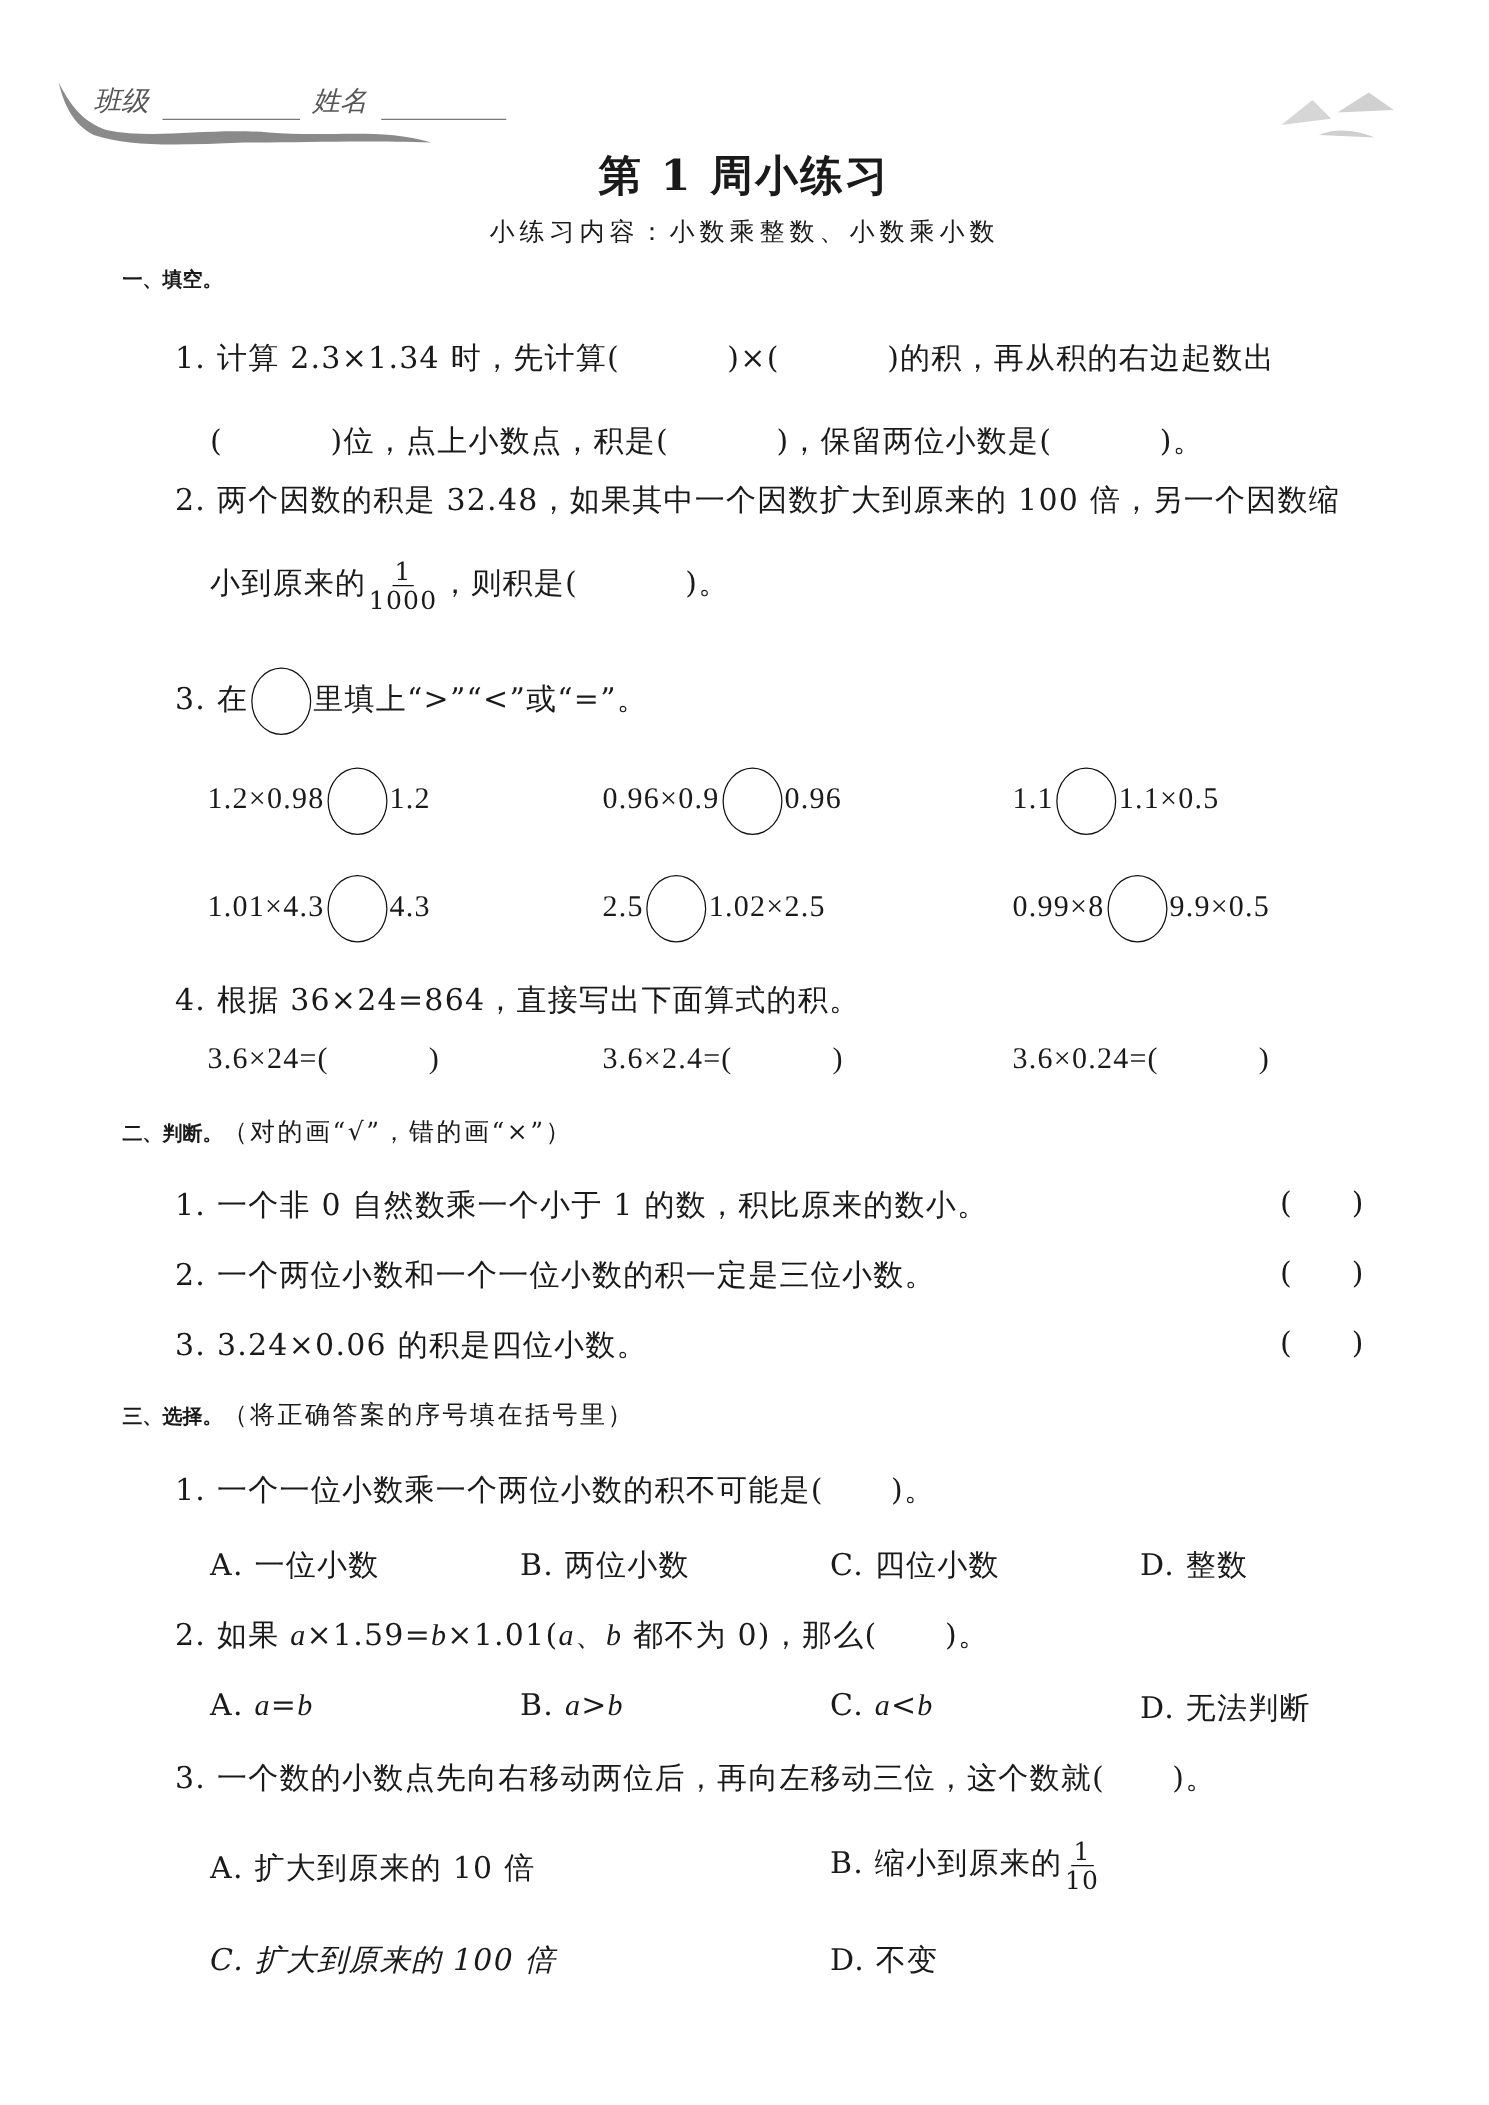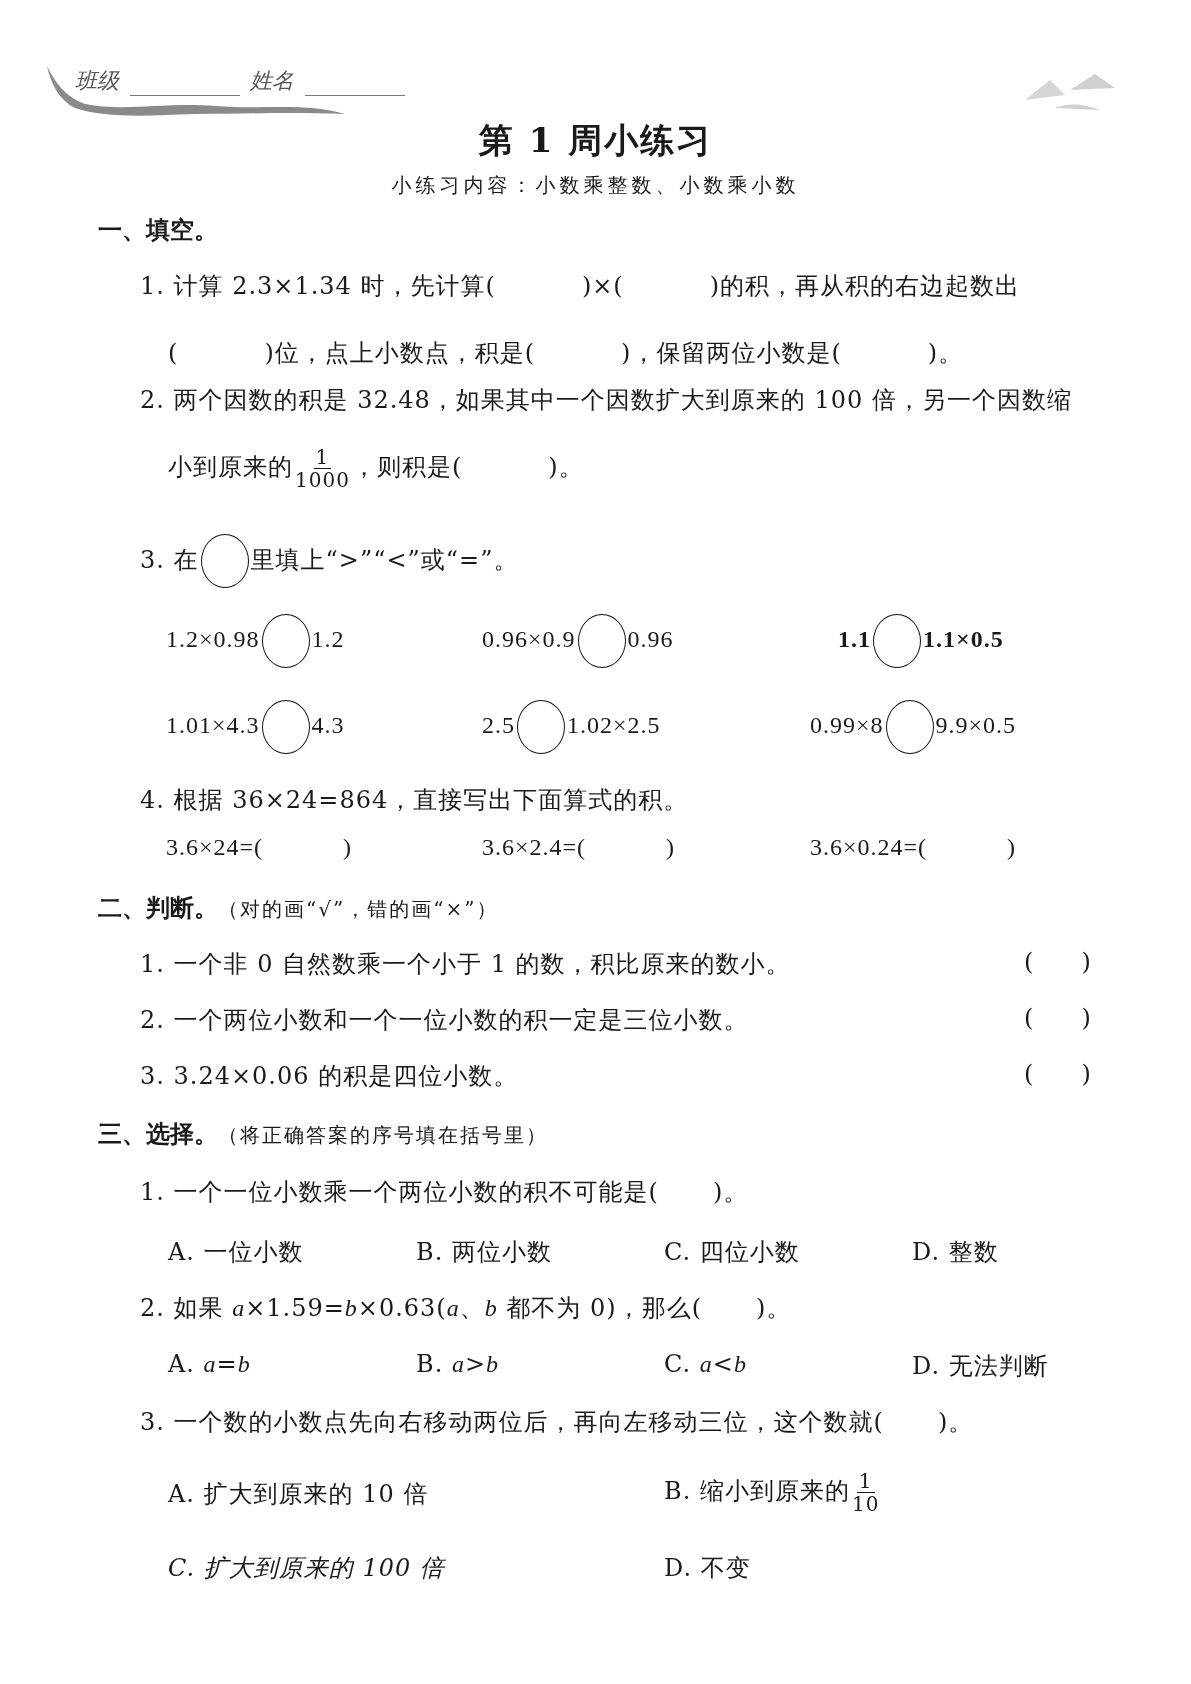--- a/index.html
+++ b/index.html
@@ -4,21 +4,21 @@
 <style>
   html, body { margin: 0; padding: 0; background: #ffffff; }
   body {
     width: 1191px; height: 1684px; position: relative; overflow: hidden;
     font-family: "DejaVu Serif", "Liberation Serif", serif;
     color: #1a1a1a;
   }
   .abs { position: absolute; white-space: nowrap; }
   .txt { font-size: 24px; letter-spacing: 1px; }
   .num { font-family: "Liberation Serif", "DejaVu Serif", serif; }
-  .head-h { font-family: "DejaVu Sans", "Liberation Sans", sans-serif; font-weight: bold; font-size: 24px; }
+  .head-h { font-family: "DejaVu Sans", "Liberation Sans", sans-serif; font-weight: bold; font-size: 16px; }
   .paren-note { font-size: 20px; letter-spacing: 2px; }
   .circle {
     display: inline-block; width: 46px; height: 52px; border: 1.5px solid #111;
     border-radius: 50%; vertical-align: middle; margin: 0 2px;
   }
   .frac { display: inline-flex; flex-direction: column; align-items: center; vertical-align: middle; font-size: 20px; line-height: 22px; margin: 0 2px; }
   .frac .n { border-bottom: 1.5px solid #111; padding: 0 2px; }
   .gap { display: inline-block; }
   .header-brush {
     position: absolute; left: 45px; top: 62px; width: 370px; height: 60px;
@@ -72,21 +72,21 @@
 <div class="abs txt" style="left:140px; top:534px;">
   <span>3. 在</span><span class="circle"></span><span>里填上“&gt;”“&lt;”或“=”。</span>
 </div>
 
 <div class="abs txt num" style="left:166px; top:614px;">
   <span>1.2×0.98</span><span class="circle"></span><span>1.2</span>
 </div>
 <div class="abs txt num" style="left:482px; top:614px;">
   <span>0.96×0.9</span><span class="circle"></span><span>0.96</span>
 </div>
-<div class="abs txt num" style="left:838px; top:614px;font-weight:bold;">
+<div class="abs txt num" style="left:810px; top:614px;">
   <span>1.1</span><span class="circle"></span><span>1.1×0.5</span>
 </div>
 <div class="abs txt num" style="left:166px; top:700px;">
   <span>1.01×4.3</span><span class="circle"></span><span>4.3</span>
 </div>
 <div class="abs txt num" style="left:482px; top:700px;">
   <span>2.5</span><span class="circle"></span><span>1.02×2.5</span>
 </div>
 <div class="abs txt num" style="left:810px; top:700px;">
   <span>0.99×8</span><span class="circle"></span><span>9.9×0.5</span>
@@ -119,21 +119,21 @@
 
 <div class="abs txt" style="left:140px; top:1176px;">
   <span>1. 一个一位小数乘一个两位小数的积不可能是(</span><span class="gap" style="width:54px;"></span><span>)。</span>
 </div>
 <div class="abs txt" style="left:168px; top:1236px;">A. 一位小数</div>
 <div class="abs txt" style="left:416px; top:1236px;">B. 两位小数</div>
 <div class="abs txt" style="left:664px; top:1236px;">C. 四位小数</div>
 <div class="abs txt" style="left:912px; top:1236px;">D. 整数</div>
 
 <div class="abs txt" style="left:140px; top:1292px;">
-  <span>2. 如果 </span><span class="italic">a</span><span>×1.59=</span><span class="italic">b</span><span>×0.63(</span><span class="italic">a</span><span>、</span><span class="italic">b</span><span> 都不为 0)，那么(</span><span class="gap" style="width:54px;"></span><span>)。</span>
+  <span>2. 如果 </span><span class="italic">a</span><span>×1.59=</span><span class="italic">b</span><span>×1.01(</span><span class="italic">a</span><span>、</span><span class="italic">b</span><span> 都不为 0)，那么(</span><span class="gap" style="width:54px;"></span><span>)。</span>
 </div>
 <div class="abs txt" style="left:168px; top:1350px;">
   <span>A. </span><span class="italic">a</span><span>=</span><span class="italic">b</span>
 </div>
 <div class="abs txt" style="left:416px; top:1350px;">
   <span>B. </span><span class="italic">a</span><span>&gt;</span><span class="italic">b</span>
 </div>
 <div class="abs txt" style="left:664px; top:1350px;">
   <span>C. </span><span class="italic">a</span><span>&lt;</span><span class="italic">b</span>
 </div>

